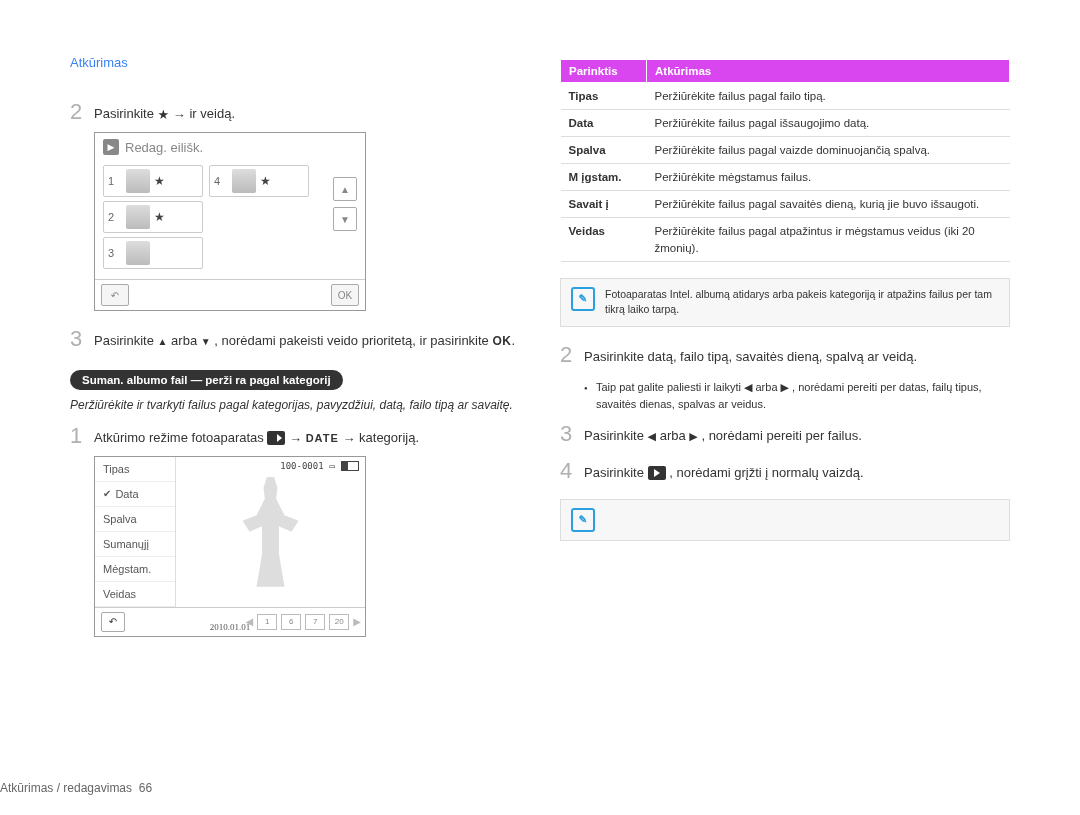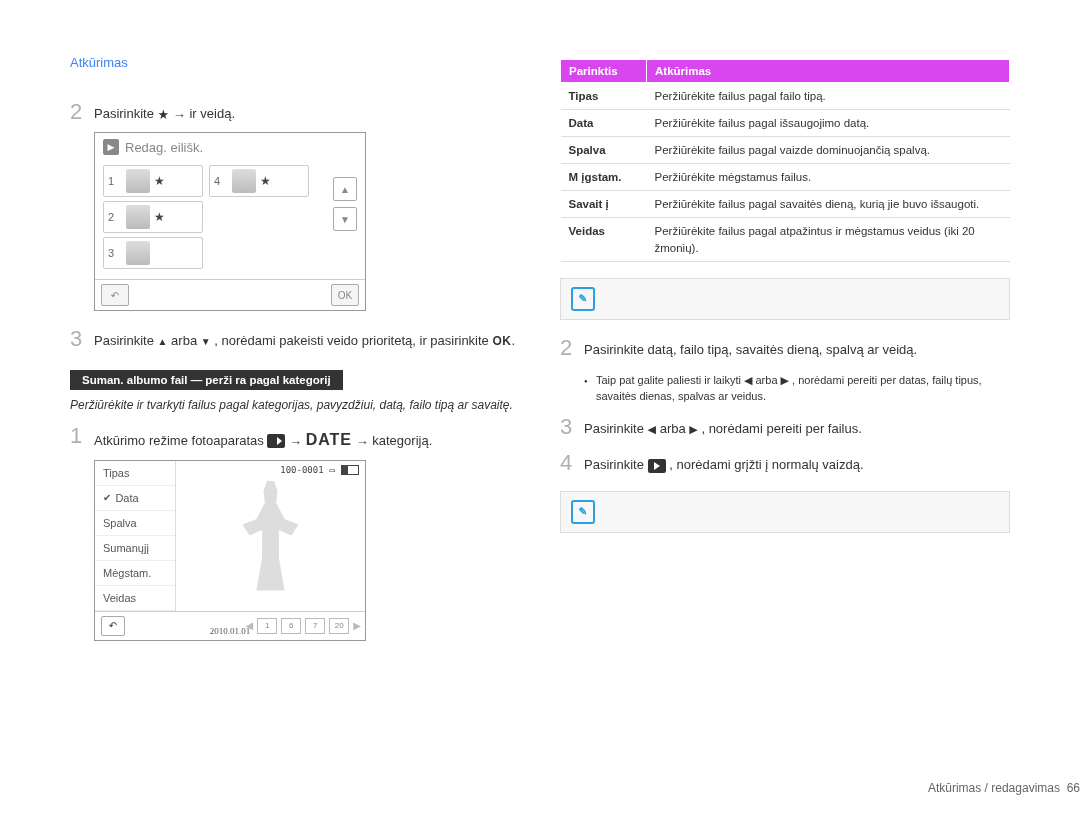--- a/index.html
+++ b/index.html
@@ -108,35 +108,35 @@
     display:flex;justify-content:space-between;padding:4px 6px;
   }
   .small-btn{
     width:26px;height:20px;border:1px solid #aaa;border-radius:2px;
     display:flex;align-items:center;justify-content:center;font-size:10px;color:#888;background:#f5f5f5;
   }
   
   .pill {
     display:inline-block;
     background:#333;color:#fff;
-    border-radius:0;
+    border-radius:10px;
     padding:4px 12px;
     font-size:11.5px;font-weight:bold;
     margin-top:10px;
   }
   .para {
     font-size:12px;line-height:1.5;margin:6px 0 10px 0;font-style:italic;
   }
   .menu-icon{
     display:inline-block;width:18px;height:14px;background:#333;border-radius:2px;
     position:relative;vertical-align:middle;
   }
   .menu-icon::after{content:"";position:absolute;right:3px;top:3px;width:0;height:0;
     border-left:5px solid #fff;border-top:4px solid transparent;border-bottom:4px solid transparent;}
-  .date-word{font-weight:bold;font-size:16px;letter-spacing:1px;}
+  .date-word{font-weight:bold;font-size:11px;letter-spacing:1px;}
   
   .screen2{
     width:270px;margin:6px 0 0 24px;border:1px solid #999;background:#fff;
     display:flex;flex-direction:column;
   }
   .s2-body{display:flex;height:150px;}
   .s2-list{width:80px;border-right:1px solid #ddd;}
   .s2-item{
     font-size:11px;padding:6px 8px;border-bottom:1px solid #eee;color:#555;
     display:flex;align-items:center;
@@ -174,21 +174,21 @@
   }
   .icon-left::before{content:"◀";font-size:11px;}
   .icon-right::before{content:"▶";font-size:11px;}
   .icon-play-fill{
     display:inline-block;width:18px;height:14px;background:#333;border-radius:2px;
     vertical-align:middle;position:relative;
   }
   .icon-play-fill::after{content:"";position:absolute;left:6px;top:3px;width:0;height:0;
     border-left:6px solid #fff;border-top:4px solid transparent;border-bottom:4px solid transparent;}
   .footer{
-    position:absolute;bottom:20px;left:0;width:100%;text-align:right;
+    position:absolute;bottom:20px;left:0;width:100%;text-align:left;
     font-size:12px;color:#666;
   }
   .colR .step-row{margin-bottom:12px;}
 </style>
 </head>
 <body>
 
 <div class="page">
 
   <div class="col">
@@ -336,20 +336,21 @@
           </tr>
       <tr>
             <td>Veidas</td>
             <td>Peržiūrėkite failus pagal atpažintus ir mėgstamus veidus (iki 20 žmonių).</td>
           </tr>
     </tbody>
       </table>
 
     <div class="note">
       <div class="note-icon">✎</div>
+      <div>Fotoaparatas Intel. albumą atidarys arba pakeis kategoriją ir atpažins failus per tam tikrą laiko tarpą.</div>
     </div>
 
     <div class="step-row">
       <div class="step-num">2</div>
       <div class="step-text">Pasirinkite datą, failo tipą, savaitės dieną, spalvą ar veidą.</div>
     </div>
     <div class="bullet">
       <span>Taip pat galite paliesti ir laikyti </span>
       <span class="icon-left"></span>
       <span> arba </span>

